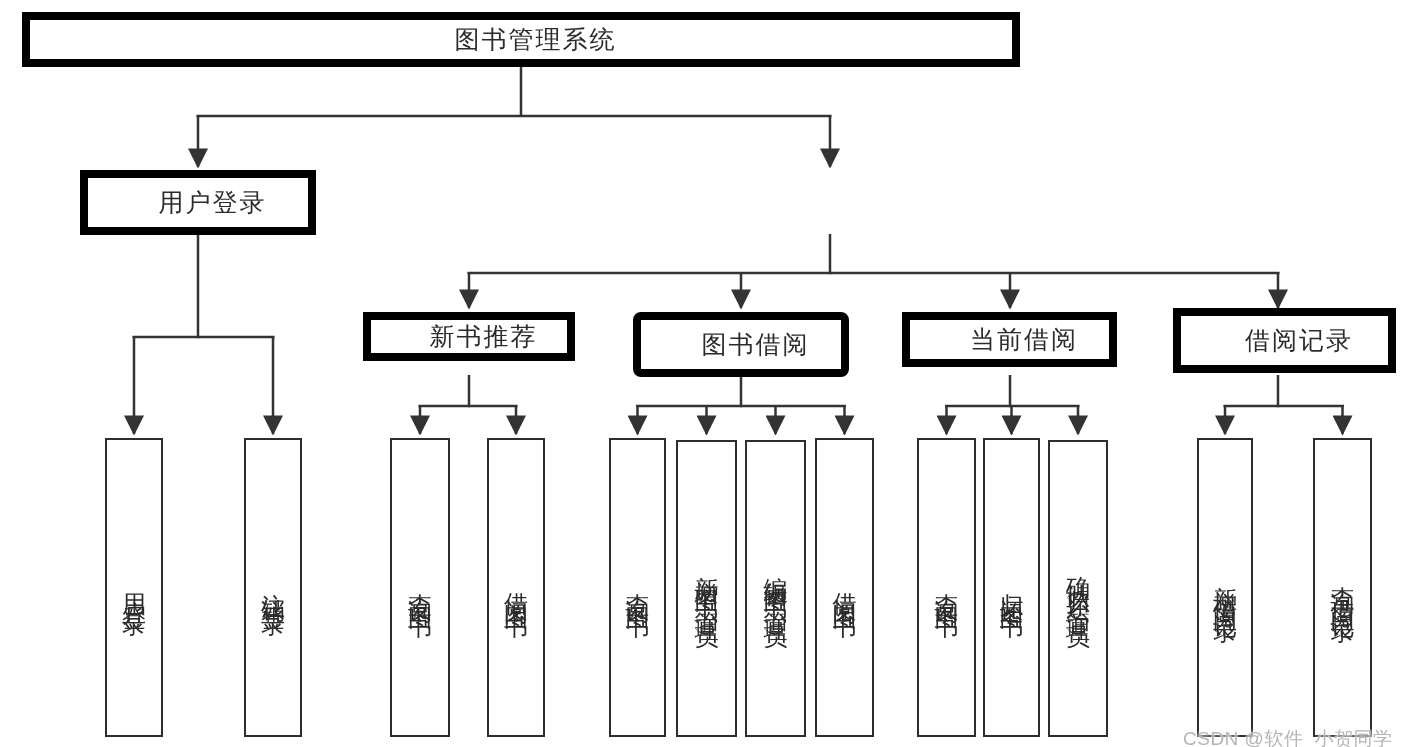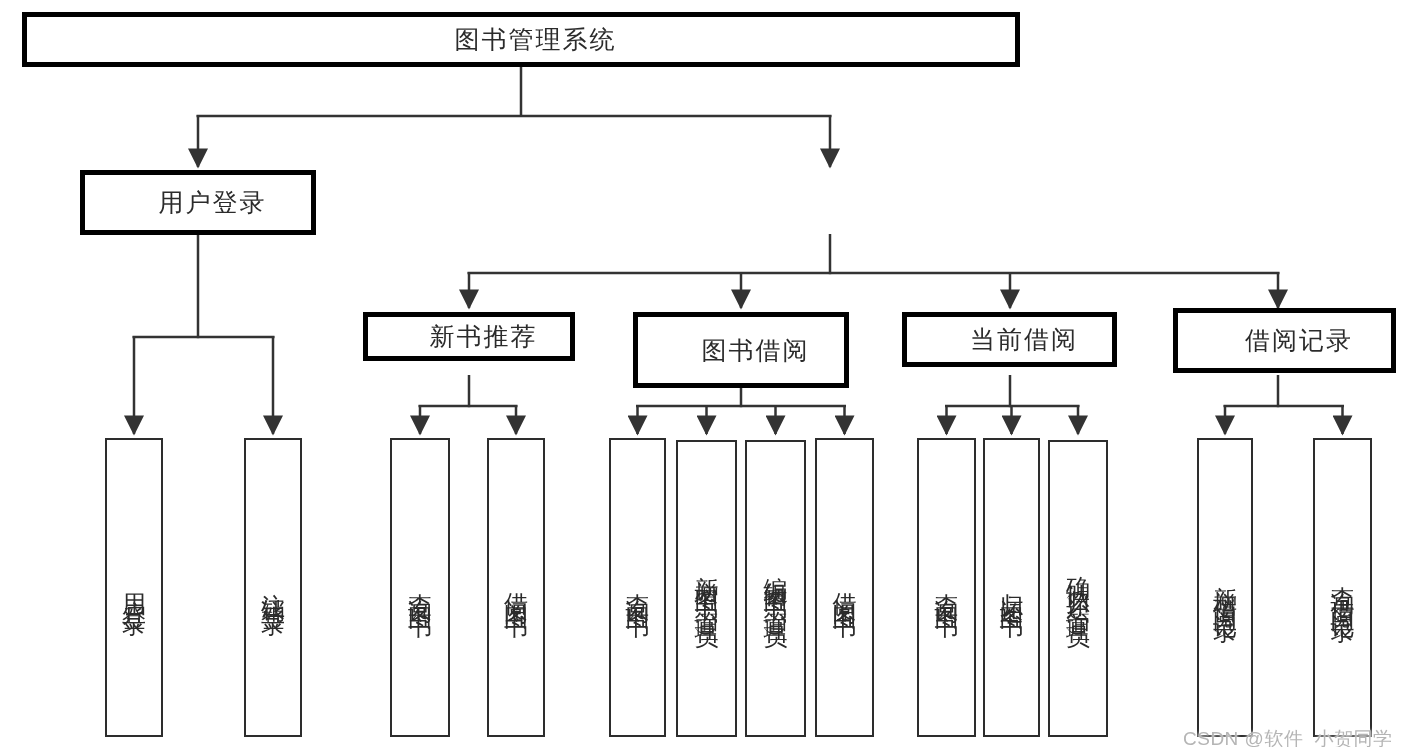--- a/index.html
+++ b/index.html
@@ -14,21 +14,21 @@
   svg.wires {
     position: absolute;
     left: 0; top: 0;
     z-index: 1;
   }
   svg.wires line { stroke: #333333; stroke-width: 2.5; }
   svg.wires .ah-fill { fill: #333333; }
   .hbox {
     position: absolute;
     box-sizing: border-box;
-    border: 5px solid #000000;
+    border: 8px solid #000000;
     background: #ffffff;
     display: flex;
     align-items: center;
     justify-content: center;
     font-size: 25px;
     letter-spacing: 2px;
     color: #2b2b2b;
     z-index: 2;
     white-space: nowrap;
     padding-left: 29px;
@@ -136,21 +136,21 @@
     <span>图书管理系统</span>
   </div>
 
   <div class="hbox" style="left:80px; top:170px; width:236px; height:65px;">
     <span>用户登录</span>
   </div>
 
   <div class="hbox" style="left:363px; top:312px; width:212px; height:49px;">
     <span>新书推荐</span>
   </div>
-  <div class="hbox" style="left:633px; top:312px; width:216px; height:76px;">
+  <div class="hbox" style="left:633px; top:312px; width:216px; height:65px;border-radius:8px;">
     <span>图书借阅</span>
   </div>
   <div class="hbox" style="left:902px; top:312px; width:215px; height:55px;">
     <span>当前借阅</span>
   </div>
   <div class="hbox" style="left:1173px; top:308px; width:223px; height:65px;">
     <span>借阅记录</span>
   </div>
 
   <div class="vbox" style="left:105px; top:438px; width:58px; height:299px;">

